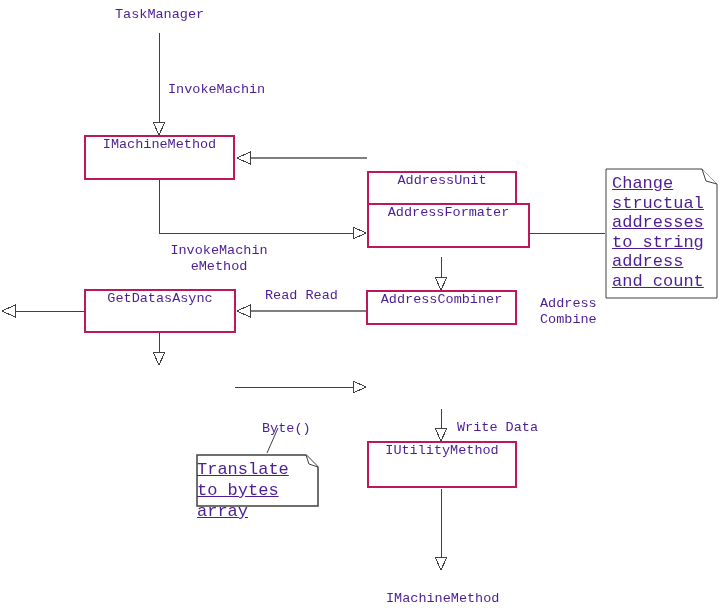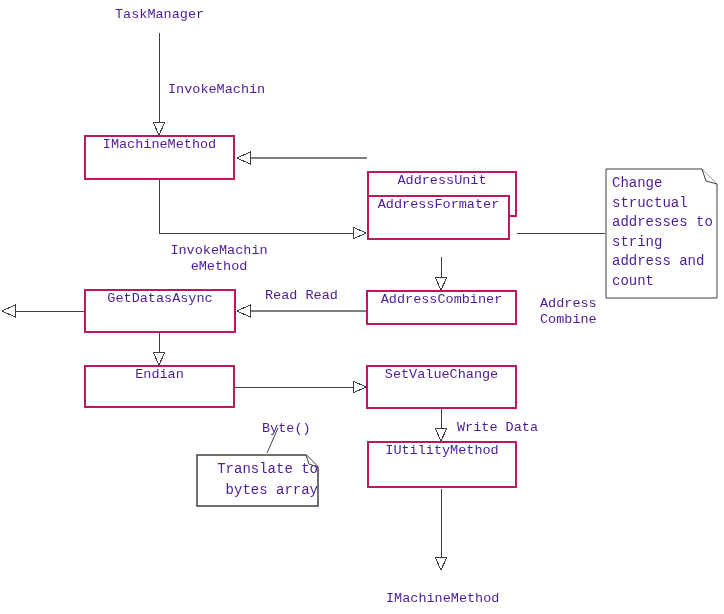--- a/index.html
+++ b/index.html
@@ -12,28 +12,28 @@
   .box{
     position:absolute;box-sizing:border-box;background:#ffffff;
     border:2px solid #be185d;display:flex;justify-content:center;
     font-size:13.5px;white-space:nowrap;
   }
   .lbl{position:absolute;font-size:13.5px;line-height:16px;white-space:pre-line;}
   .lbl.center{text-align:center;}
   .note-wrap{position:absolute;}
   .note-wrap svg{position:absolute;left:0;top:0;}
   .note-text{
-    position:absolute;font-size:14px;box-sizing:border-box;
+    position:absolute;font-size:17px;box-sizing:border-box;text-decoration:underline;
   }
   #note1-text{left:0;top:0;width:113px;padding:6px 3px 0 7px;line-height:19.5px;}
-  #note2-text{left:0;top:0;width:123px;padding:5px 1px 0 1px;line-height:21px;text-align:right;}
+  #note2-text{left:0;top:0;width:123px;padding:5px 1px 0 1px;line-height:21px;text-align:left;}
   
   #box-imachine{left:84px;top:135px;width:151px;height:45px;}
   #box-addressunit{left:367px;top:135px;width:150px;height:46px;margin-top:36px;}
-  #box-addressformater{left:367px;top:195px;width:143px;height:45px;}
+  #box-addressformater{left:367px;top:203px;width:163px;height:45px;}
   #box-addresscombiner{left:366px;top:290px;width:151px;height:35px;}
   #box-getdatas{left:84px;top:289px;width:152px;height:44px;}
   #box-endian{left:84px;top:365px;width:151px;height:43px;}
   #box-setvalue{left:366px;top:365px;width:151px;height:44px;}
   #box-setdatas{left:367px;top:441px;width:150px;height:47px;}
   
   #lbl-taskmanager{left:115px;top:7px;}
   #lbl-taskitemdata{left:168px;top:82px;}
   #lbl-invoke{left:163px;top:243px;width:112px;}
   #lbl-readdata{left:265px;top:288px;}
@@ -129,26 +129,20 @@
   </div>
   <div class="box" id="box-addressformater">
     <span>AddressFormater</span>
   </div>
   <div class="box" id="box-addresscombiner">
     <span>AddressCombiner</span>
   </div>
   <div class="box" id="box-getdatas">
     <span>GetDatasAsync</span>
   </div>
-  <div class="box" id="box-endian">
-    <span>Endian</span>
-  </div>
-  <div class="box" id="box-setvalue">
-    <span>SetValueChange</span>
-  </div>
   <div class="box" id="box-setdatas">
     <span>IUtilityMethod</span>
   </div>
 
   <div class="note-wrap" id="note1">
     <svg width="113" height="131" viewBox="0 0 113 131">
       <polygon points="1,1 97,1 112,16 112,130 1,130" fill="#ffffff" stroke="#404040" stroke-width="1"></polygon>
       <path d="M97,1 L101,13 L112,16" fill="#ffffff" stroke="#404040" stroke-width="1"></path>
     </svg>
     <div class="note-text" id="note1-text">Change structual addresses to string address and count</div>

